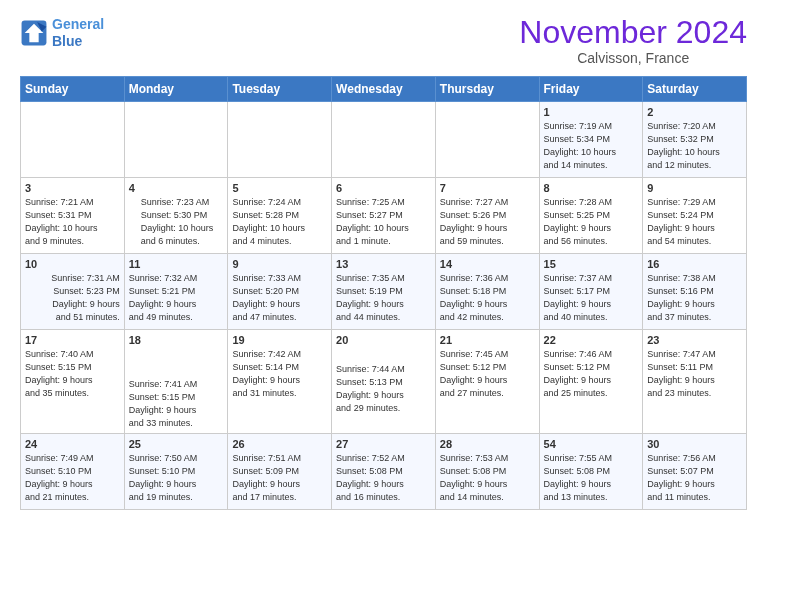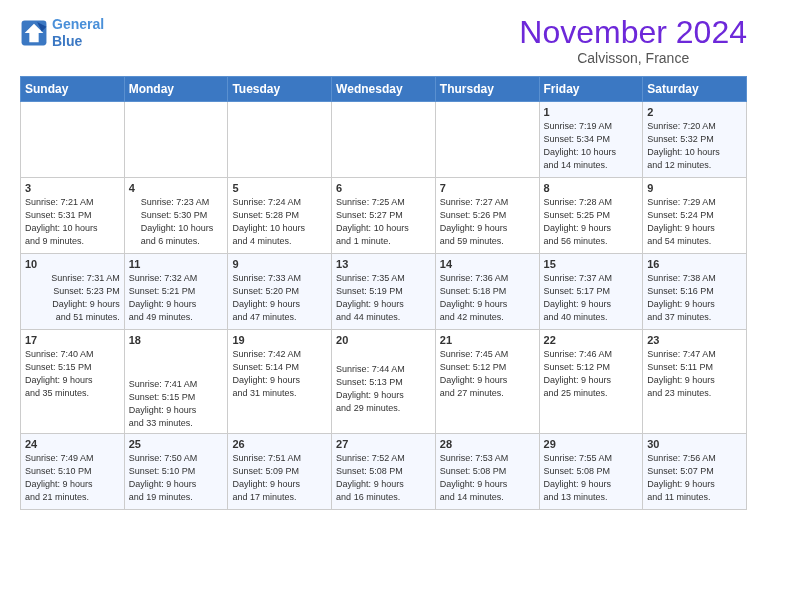--- a/index.html
+++ b/index.html
@@ -337,21 +337,21 @@
 and 16 minutes.</div>
           </td>
           <td>
             <span class="day-num">28</span>
             <div class="day-info" style="white-space: pre-line;">Sunrise: 7:53 AM
 Sunset: 5:08 PM
 Daylight: 9 hours
 and 14 minutes.</div>
           </td>
           <td>
-            <span class="day-num">29</span>
+            <span class="day-num">54</span>
             <div class="day-info" style="white-space: pre-line;">Sunrise: 7:55 AM
 Sunset: 5:08 PM
 Daylight: 9 hours
 and 13 minutes.</div>
           </td>
           <td>
             <span class="day-num">30</span>
             <div class="day-info" style="white-space: pre-line;">Sunrise: 7:56 AM
 Sunset: 5:07 PM
 Daylight: 9 hours

